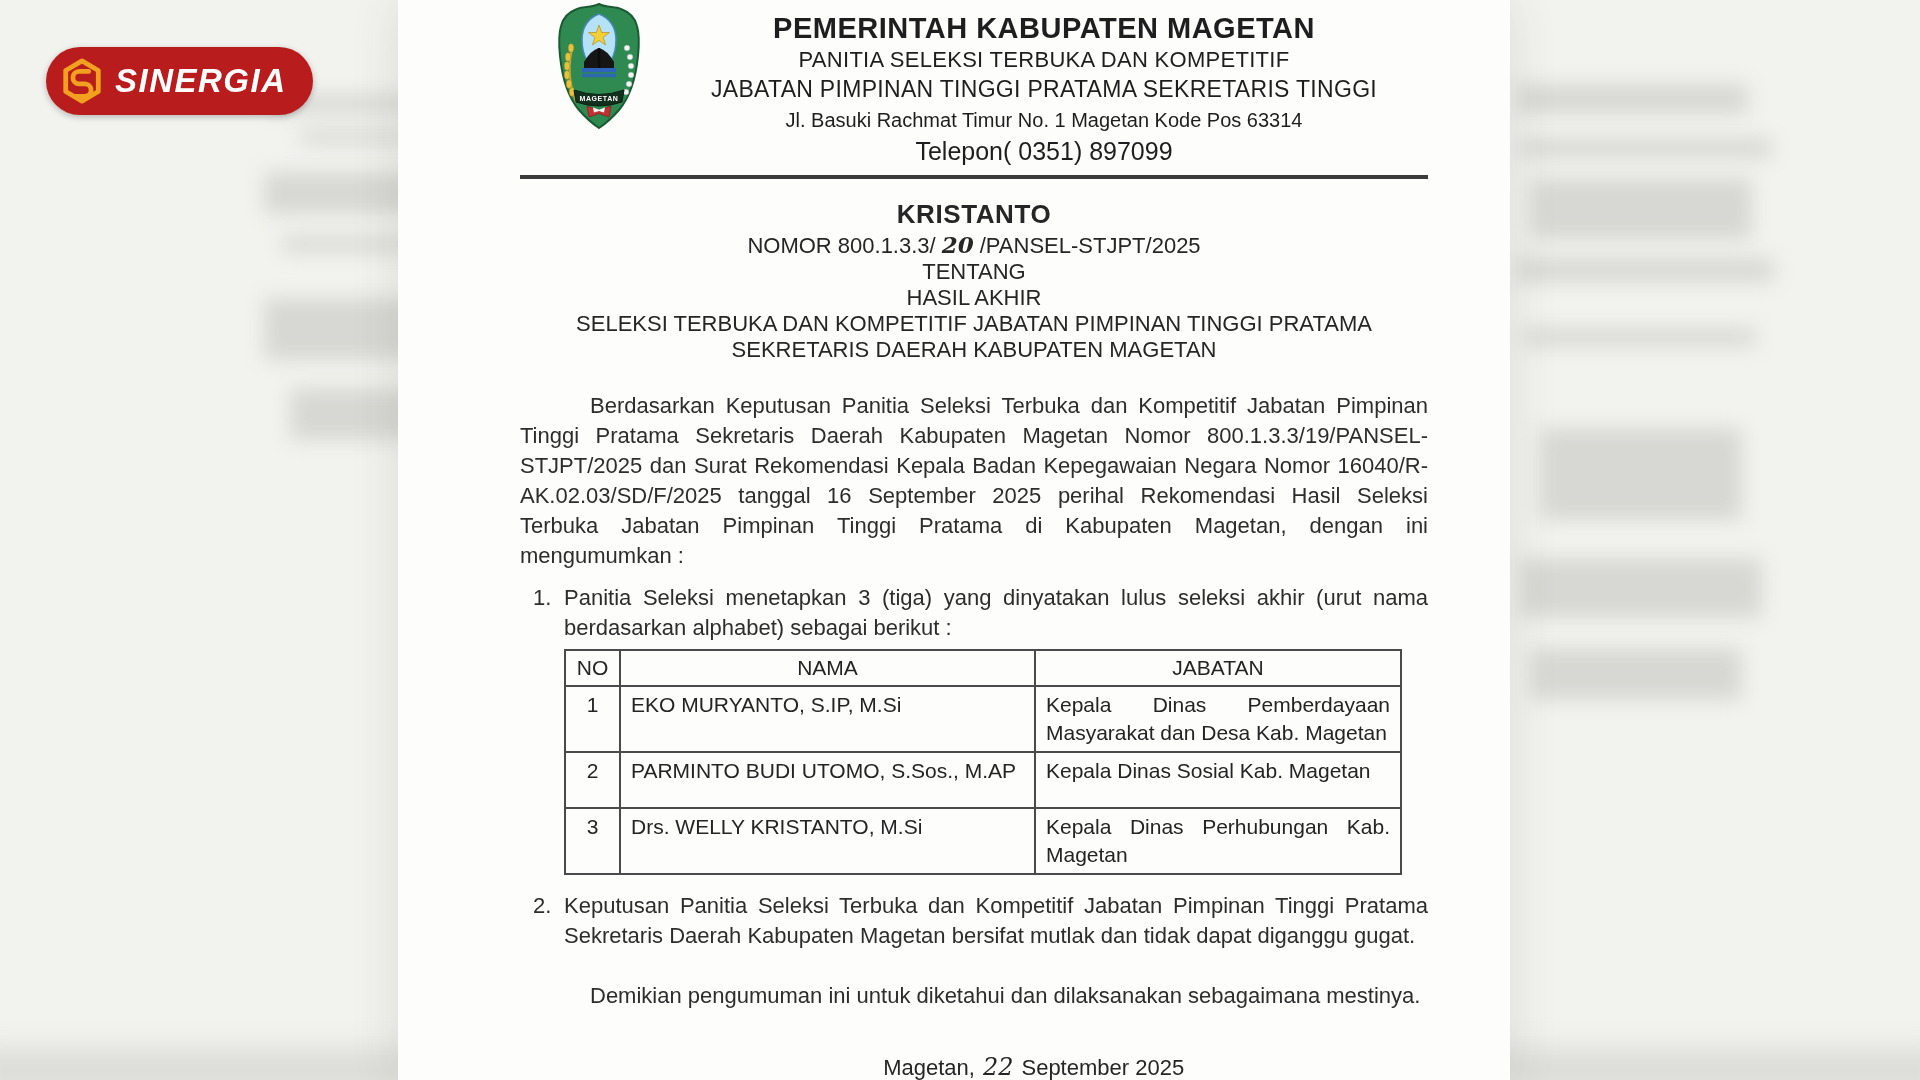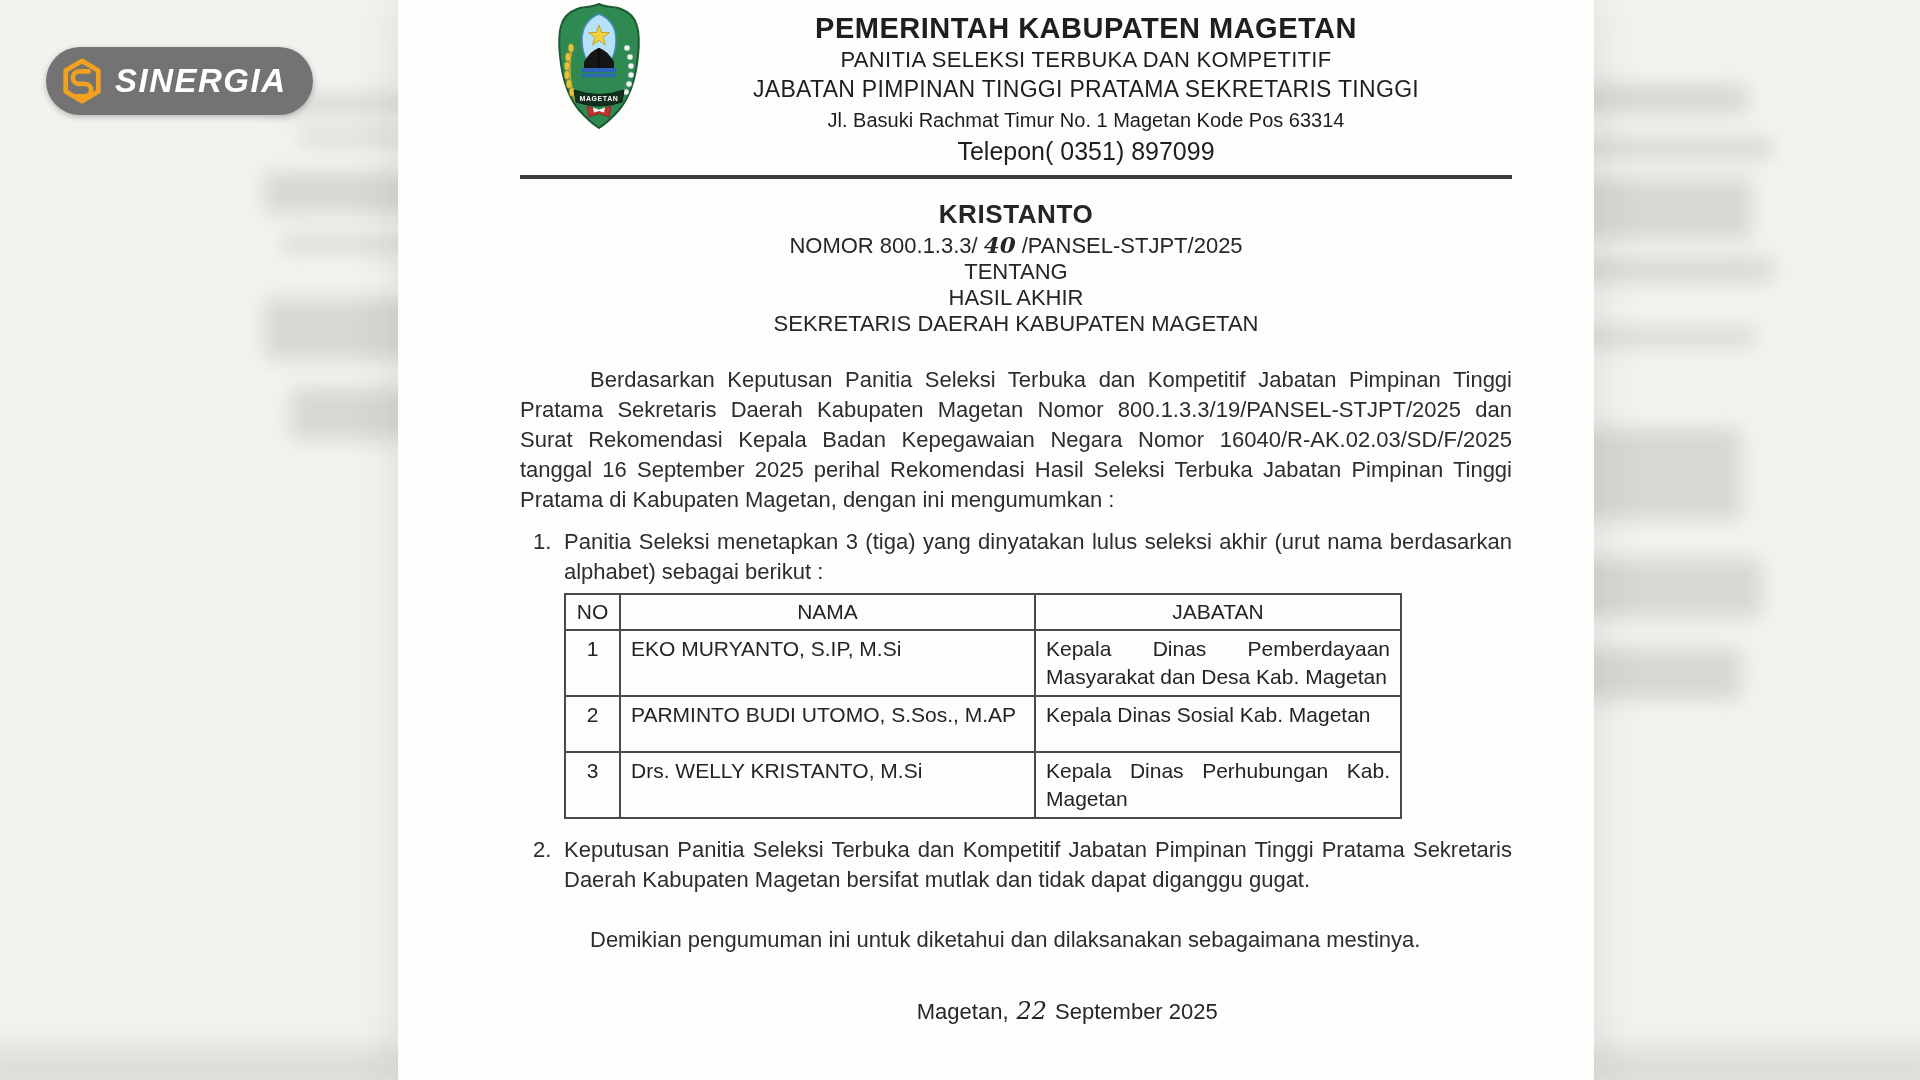--- a/index.html
+++ b/index.html
@@ -8,21 +8,21 @@
     position:relative; width:1920px; height:1080px; overflow:hidden;
     background:#f2f2ef; font-family:"Liberation Sans", sans-serif;
   }
   
   .bb { position:absolute; background:#c7c7c2; filter:blur(10px); border-radius:4px; opacity:.62; }
   .bb-bottom { position:absolute; left:-30px; top:1048px; width:1980px; height:46px;
     background:#d3d3ce; filter:blur(14px); opacity:.7; }
 
   
   .paper {
-    position:absolute; left:398px; top:0; width:1196px; height:1080px;
+    position:absolute; left:398px; top:0; width:1112px; height:1080px;
     background:#fdfdfb; box-shadow:0 0 46px rgba(60,60,55,.12);
     color:#2d2d2d;
   }
   .letterhead { position:relative; padding-top:10px; }
   .crest { position:absolute; left:150px; top:2px; width:102px; height:128px; }
   .letterhead-text { margin:0 55px 0 235px; text-align:center; color:#1e1e1e; }
   .lh1 { font-size:29px; font-weight:bold; letter-spacing:.5px; margin-top:2px; }
   .lh2 { font-size:22px; margin-top:2px; letter-spacing:.3px; }
   .lh3 { font-size:23px; margin-top:3px; letter-spacing:.3px; }
   .lh4 { font-size:20px; margin-top:6px; }
@@ -55,21 +55,21 @@
   .row-1 td { height:62px; }
   .row-2 td { height:56px; }
   .row-3 td { height:58px; }
 
   .closing { margin-top:30px; font-size:22px; line-height:30px; text-align:justify; text-indent:70px; }
   .dateline { margin-top:42px; padding-left:40%; font-size:22px; color:#262626; }
 
   
   .brand-pill {
     position:absolute; left:46px; top:47px; height:68px; min-width:262px;
-    background:#737373; border-radius:34px; display:flex; align-items:center;
+    background:#b91c1c; border-radius:34px; display:flex; align-items:center;
     padding:0 26px 0 13px; box-shadow:0 2px 6px rgba(0,0,0,.25);
   }
   .brand-icon { width:46px; height:46px; flex:none; }
   .brand-text { color:#ffffff; font-size:33px; font-weight:bold; font-style:italic;
     letter-spacing:1.5px; margin-left:10px; }
 </style>
 </head>
 <body>
 
 <div class="stage">
@@ -131,24 +131,25 @@
         <div class="lh5">Telepon( 0351)  897099</div>
       </div>
       <div class="rule"></div>
     </div>
 
     <div class="content">
 
       <div class="title-block">
         <div class="title-heading">KRISTANTO</div>
         <div class="nomor">
-          <span>NOMOR  800.1.3.3/</span><span class="hand-sm">40</span><span>/PANSEL-STJPT/2025</span>
+          <span>NOMOR  800.1.3.3/</span><span class="hand-sm">20</span><span>/PANSEL-STJPT/2025</span>
         </div>
         <div>TENTANG</div>
         <div>HASIL AKHIR</div>
+        <div>SELEKSI TERBUKA DAN KOMPETITIF JABATAN PIMPINAN TINGGI PRATAMA</div>
         <div>SEKRETARIS DAERAH KABUPATEN MAGETAN</div>
       </div>
 
       <p class="opening">Berdasarkan Keputusan Panitia Seleksi Terbuka dan Kompetitif Jabatan Pimpinan Tinggi Pratama Sekretaris Daerah Kabupaten Magetan Nomor 800.1.3.3/19/PANSEL-STJPT/2025 dan Surat Rekomendasi Kepala Badan Kepegawaian Negara Nomor 16040/R-AK.02.03/SD/F/2025 tanggal 16 September 2025 perihal Rekomendasi Hasil Seleksi Terbuka Jabatan Pimpinan Tinggi Pratama di Kabupaten Magetan, dengan ini mengumumkan :</p>
 
       <div class="list-item">
         <div class="list-num">1.</div>
         <div class="list-text">
           <span>Panitia Seleksi menetapkan 3 (tiga) yang dinyatakan lulus seleksi akhir (urut nama berdasarkan alphabet) sebagai berikut :</span>
           <table class="seltable">

